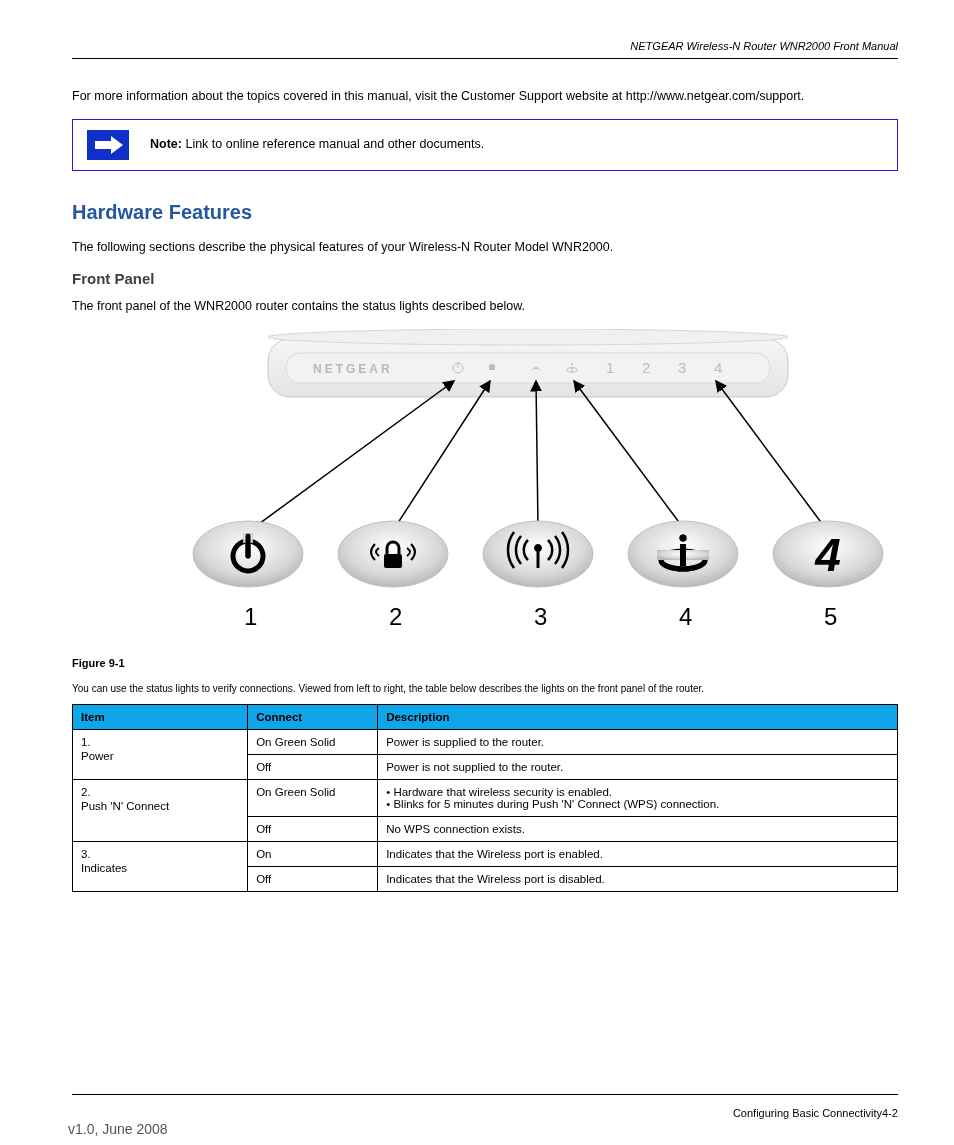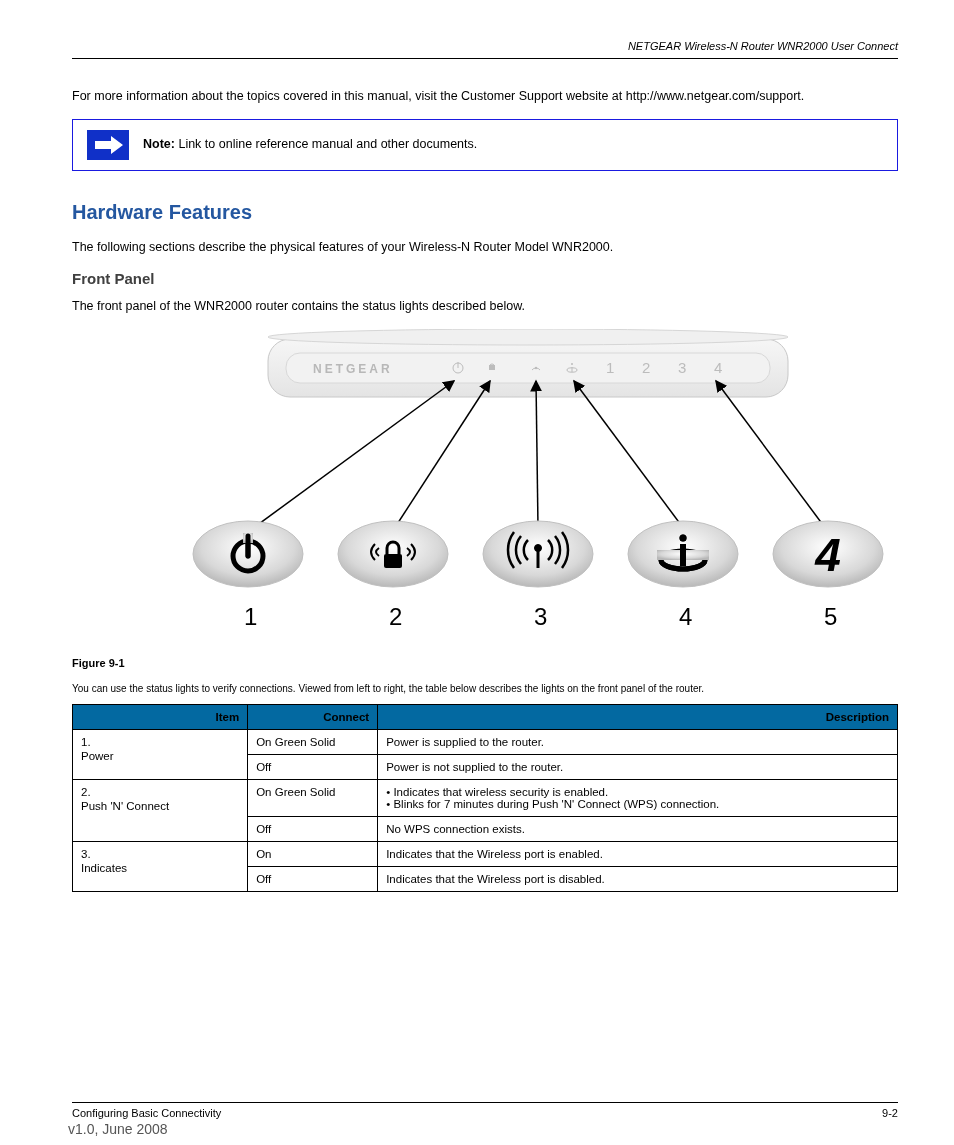--- a/index.html
+++ b/index.html
@@ -27,21 +27,21 @@
   .para {
     font-size: 12.5px;
     line-height: 1.45;
     margin-bottom: 14px;
   }
   .note-box {
     border: 1px solid #1a1ae0;
     padding: 10px 14px 10px 14px;
     display: flex;
     align-items: center;
-    gap: 14px;
+    gap: 21px;
     margin: 6px 0 30px 0;
   }
   .note-box svg { flex: 0 0 auto; }
   .note-text { font-size: 12.5px; line-height: 1.4; }
   .note-text b { font-weight: bold; }
   h2.section {
     font-size: 20px;
     color: #2457a0;
     font-weight: bold;
     margin: 24px 0 14px 0;
@@ -73,55 +73,54 @@
     width: 100%;
     font-size: 11.5px;
   }
   table.leds th, table.leds td {
     border: 1px solid #000;
     padding: 6px 8px;
     vertical-align: top;
     text-align: left;
   }
   table.leds th {
-    background: #0369a1;
+    background: #0ea5e9;
     font-weight: bold;
-    text-align: right;
   }
   table.leds td.item-cell { width: 118px; }
   table.leds td.item-cell .item-num { display: block; margin-bottom: 2px; }
   .bullet { padding-left: 4px; }
   .bullet .b { display: block; }
   .bullet .b::before { content: "• "; }
   .footer {
     position: absolute;
     bottom: 26px;
     left: 72px;
     right: 56px;
     border-top: 1px solid #000;
-    padding-top: 4px;
+    padding-top: 12px;
     display: flex;
-    justify-content: space-between;
+    justify-content: flex-end;
     font-size: 11px;
     color: #000;
   }
   .footer .left { }
   .footer .right { }
   .version {
     position: absolute;
     bottom: 8px;
     left: 68px;
     font-size: 14px;
     color: #555;
   }
 </style>
 </head>
 <body>
 
-<div class="header-line">NETGEAR Wireless-N Router WNR2000 User Connect</div>
+<div class="header-line">NETGEAR Wireless-N Router WNR2000 Front Manual</div>
 <hr class="hr-top">
 
 <p class="para">For more information about the topics covered in this manual, visit the Customer Support website at http://www.netgear.com/support.</p>
 
 <div class="note-box">
   <svg width="42" height="30" viewBox="0 0 42 30">
     <rect x="0" y="0" width="42" height="30" fill="#1030c8"></rect>
     <polygon points="8,11 24,11 24,6 36,15 24,24 24,19 8,19" fill="#ffffff"></polygon>
   </svg>
   <div class="note-text">
@@ -288,22 +287,22 @@
       <td>Power is not supplied to the router.</td>
     </tr>
 
     <tr>
       <td class="item-cell" rowspan="2" colspan="2">
         <span class="item-num">2.</span>
         <span>Push 'N' Connect</span>
       </td>
       <td>On Green Solid</td>
       <td class="bullet">
-        <span class="b">Indicates that wireless security is enabled.</span>
-        <span class="b">Blinks for 7 minutes during Push 'N' Connect (WPS) connection.</span>
+        <span class="b">Hardware that wireless security is enabled.</span>
+        <span class="b">Blinks for 5 minutes during Push 'N' Connect (WPS) connection.</span>
       </td>
     </tr>
     <tr>
       <td>Off</td>
       <td>No WPS connection exists.</td>
     </tr>
 
     <tr>
       <td class="item-cell" rowspan="2" colspan="2">
         <span class="item-num">3.</span>
@@ -314,15 +313,15 @@
     </tr>
     <tr>
       <td>Off</td>
       <td>Indicates that the Wireless port is disabled.</td>
     </tr>
   </tbody>
 </table>
 
 <div class="footer">
   <span class="left">Configuring Basic Connectivity</span>
-  <span class="right">9-2</span>
+  <span class="right">4-2</span>
 </div>
 <div class="version">v1.0, June 2008</div>
 
 </body></html>

